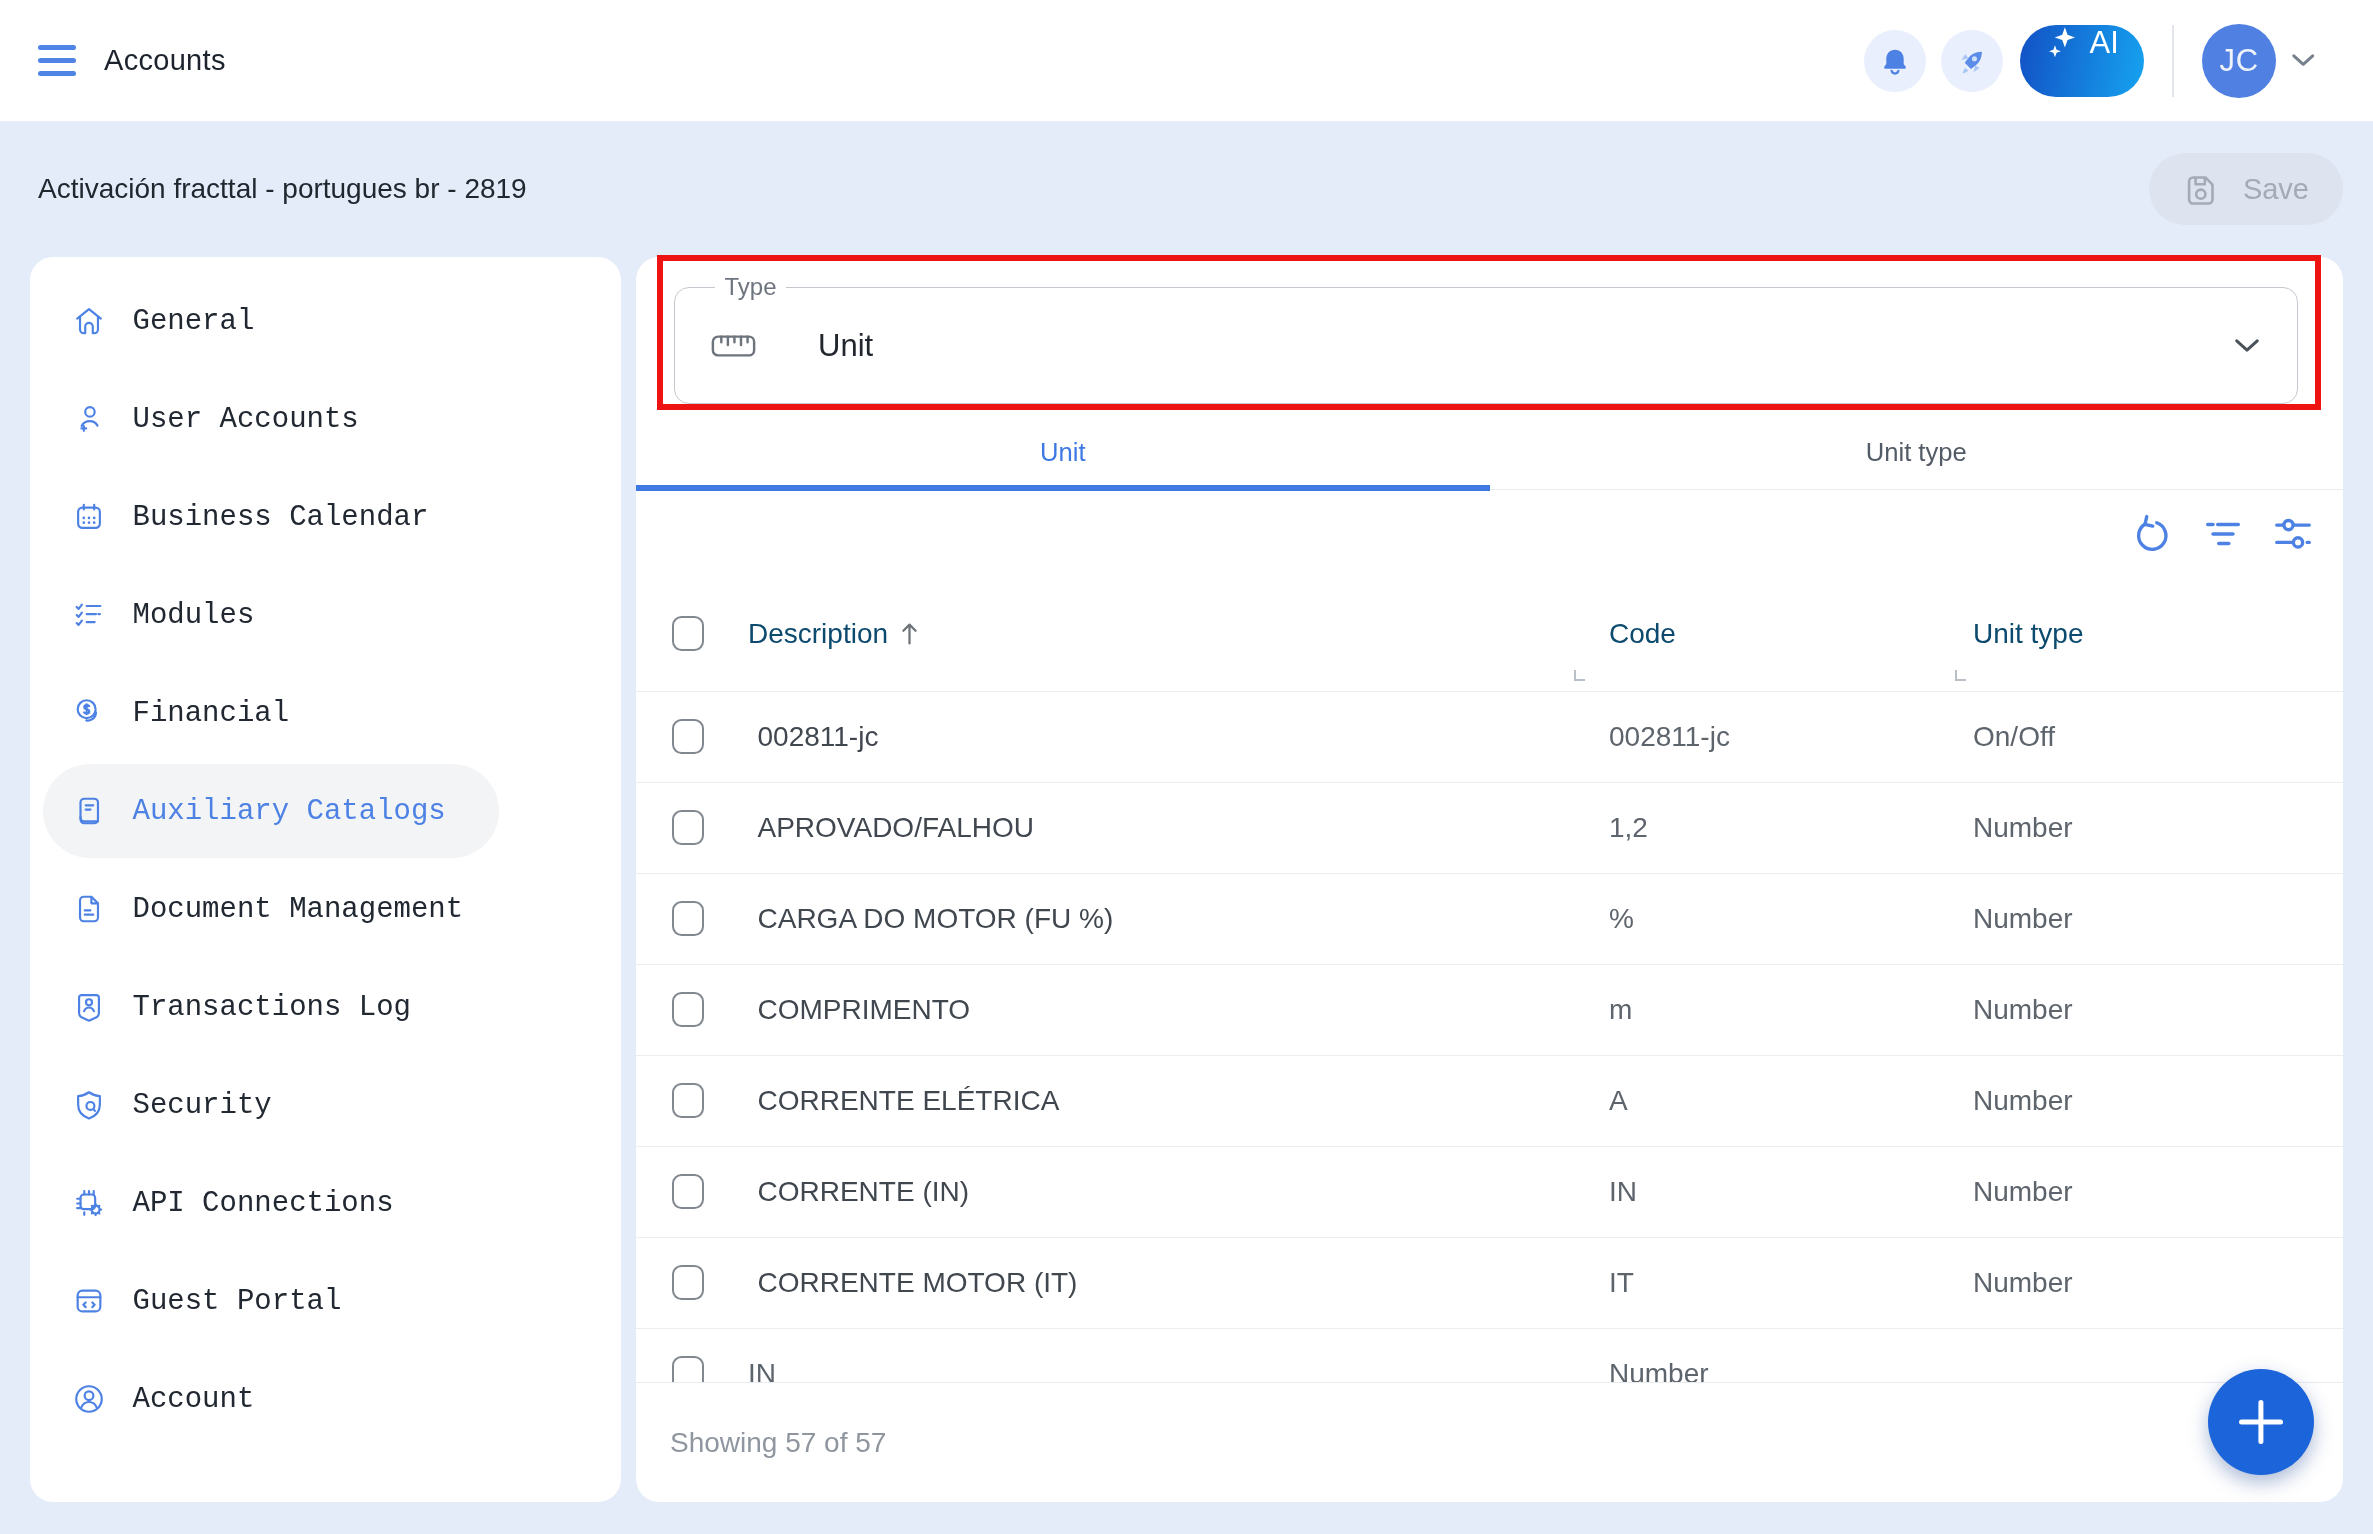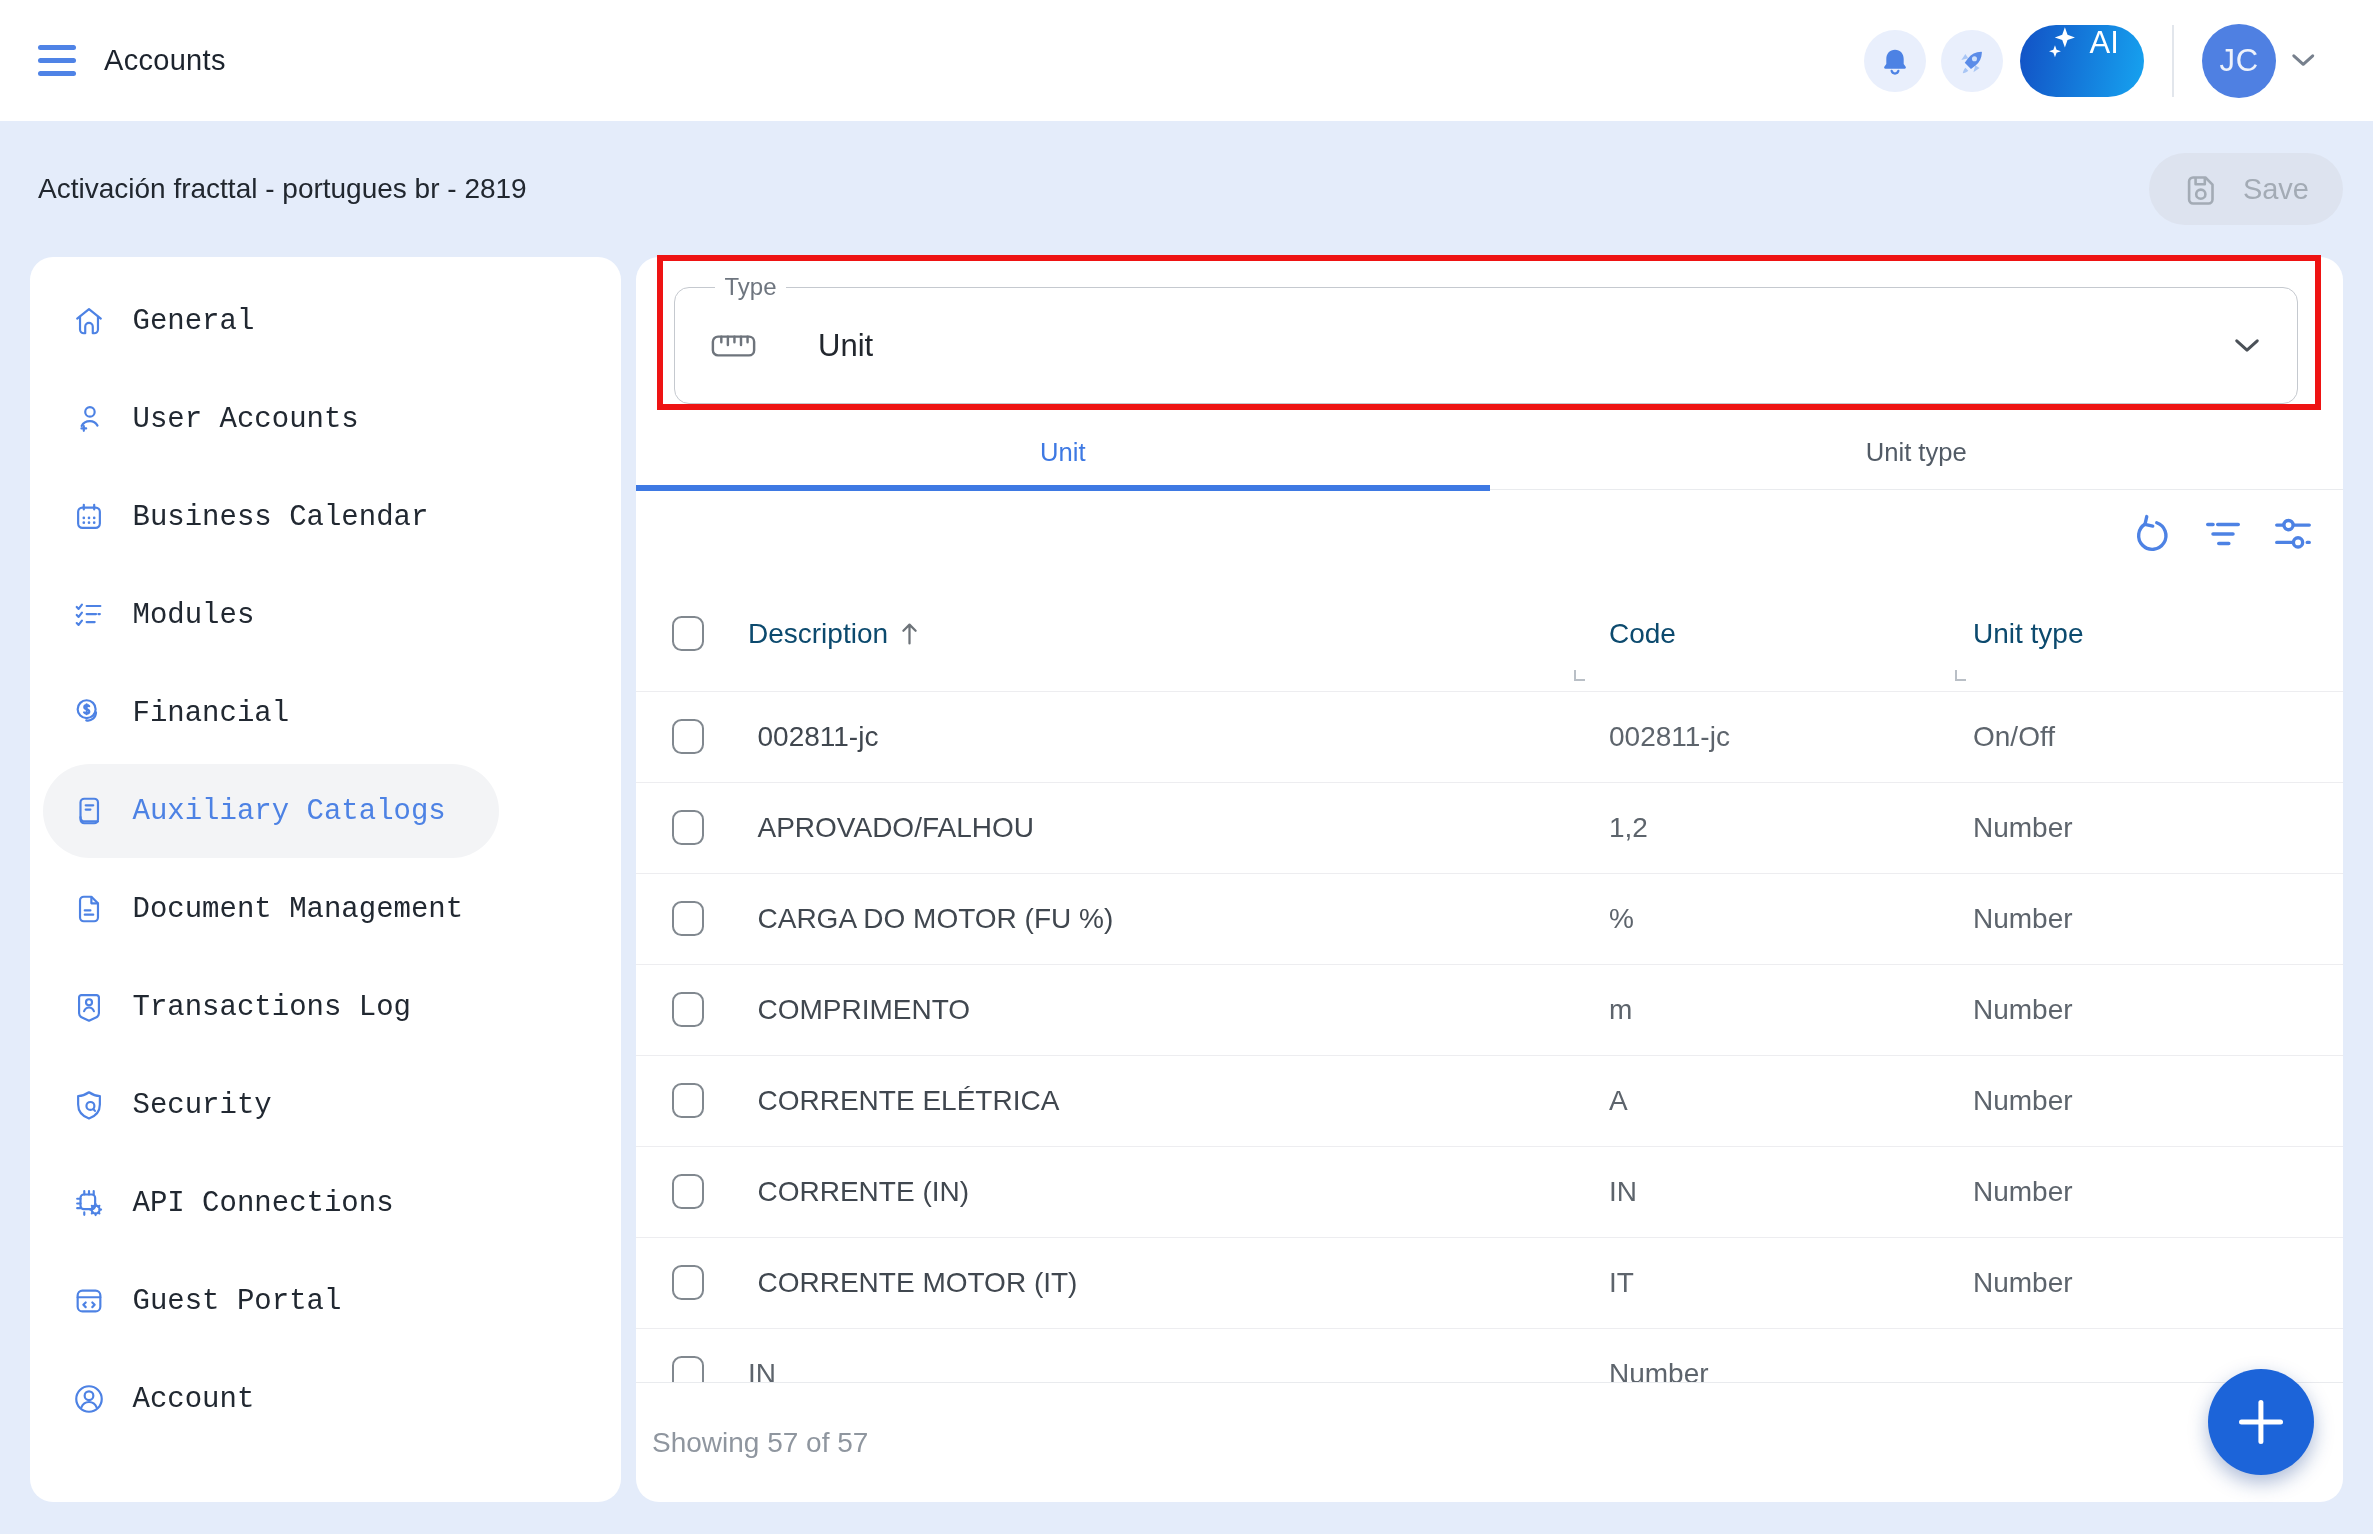--- a/index.html
+++ b/index.html
@@ -78,21 +78,21 @@
   .th{font-size:28px;font-weight:400;color:#0c4a6e;display:flex;align-items:center;gap:11.4px;cursor:pointer;}
   .resize-mark{position:absolute;width:11.4px;height:11.4px;border-left:2.8px solid #b9bfc6;border-bottom:2.8px solid #b9bfc6;bottom:9.5px;}
   .resize-mark.m1{left:938px;}
   .resize-mark.m2{left:1319px;}
   .rows-viewport{height:697px;overflow:hidden;border-top:1.9px solid #ededf0;}
   .trow{height:91px;cursor:pointer;border-bottom:1.9px solid #ededf0;}
   .cell-desc{font-size:28px;color:#40474f;padding-left:9.5px;white-space:nowrap;}
   .cell-code,.cell-unit{font-size:28px;color:#5d646c;white-space:nowrap;}
   .checkbox{width:32px;height:35px;border:2.4px solid #81888f;border-radius:9.5px;background:#fff;cursor:pointer;}
 
-  .table-footer{height:121px;border-top:1.9px solid #e9ebee;display:flex;align-items:center;padding-left:16px;margin-top:auto;}
+  .table-footer{height:121px;border-top:1.9px solid #e9ebee;display:flex;align-items:center;padding-left:34px;margin-top:auto;}
   .table-footer .txt{font-size:28px;color:#8f969f;}
 
   .fab{position:absolute;left:1572px;top:1112px;width:106px;height:106px;border-radius:50%;border:none;
     background:var(--fab-blue,#1c64d9);cursor:pointer;box-shadow:0 7.6px 19px rgba(20,60,140,.35);z-index:6;}
   .fab::before,.fab::after{content:"";position:absolute;left:50%;top:50%;background:#fff;border-radius:3.8px;}
   .fab::before{width:44px;height:5.2px;transform:translate(-50%,-50%);}
   .fab::after{width:5.2px;height:44px;transform:translate(-50%,-50%);}
 
   svg{display:block;}
 </style>

